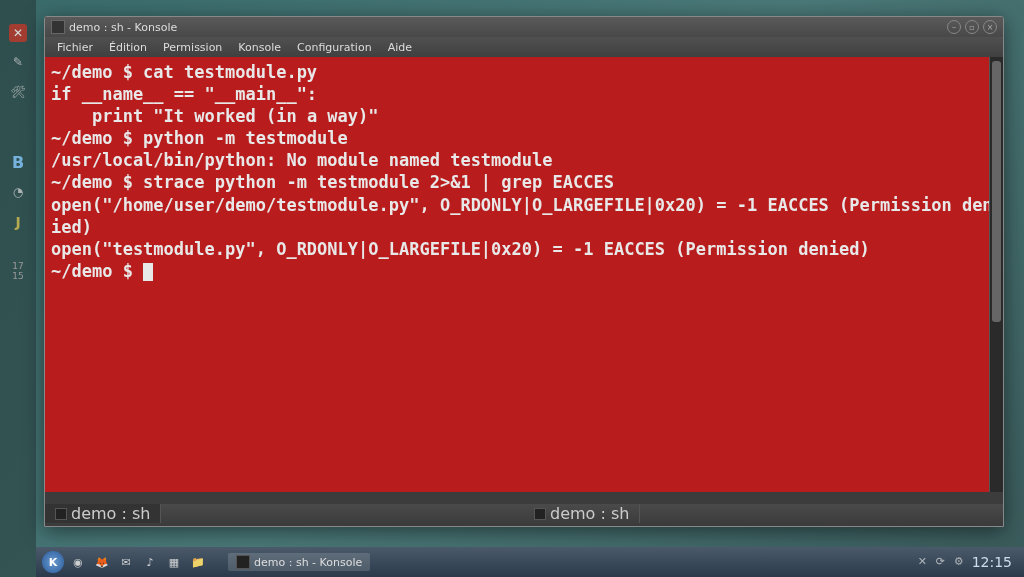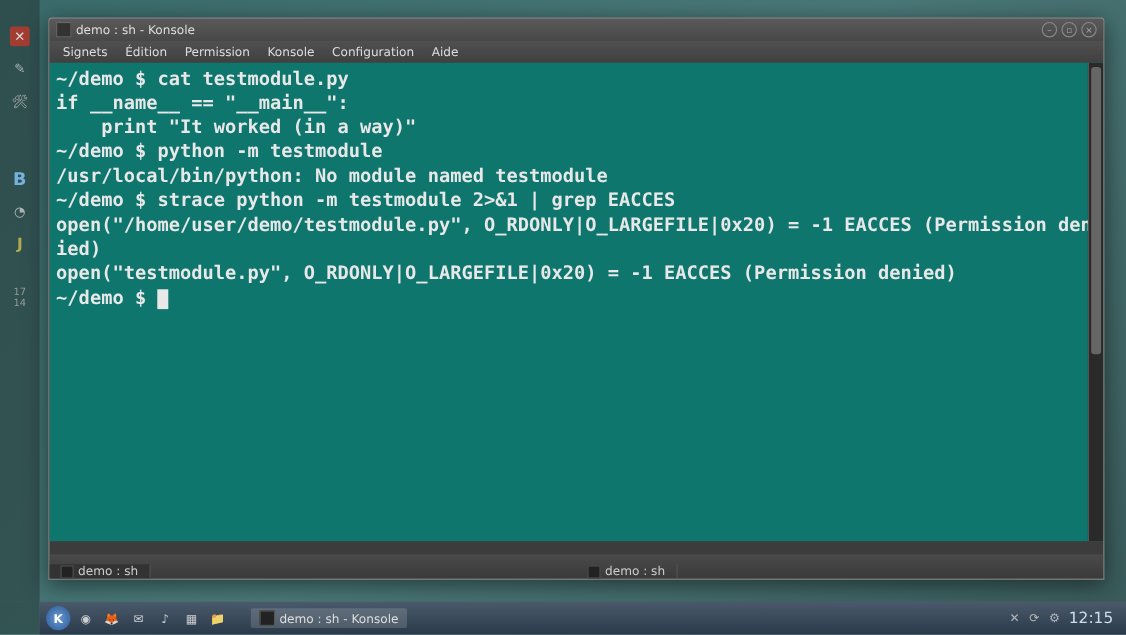--- a/index.html
+++ b/index.html
@@ -36,35 +36,35 @@
   .titlebar .spacer { flex: 1; }
   .titlebar .wbtn { width: 14px; height: 14px; border-radius: 50%; border: 1px solid #888; margin-left: 4px; display:flex; align-items:center; justify-content:center; font-size:8px; color:#aaa;}
   .menubar {
     height: 20px; background: linear-gradient(#505050, #404040);
     display: flex; align-items: center; padding: 0 6px; gap: 4px;
     font-size: 11px; color: #ddd;
   }
   .menubar span { padding: 2px 6px; }
 
   .terminal {
-    flex: 1; background: #0f766e; color: #e8e8e8;
+    flex: 1; background: #b91c1c; color: #e8e8e8;
     font-family: "DejaVu Sans Mono", "Courier New", monospace;
     font-size: 17px; line-height: 1.3; font-weight: bold;
     padding: 4px 6px; overflow: hidden; white-space: pre-wrap; word-break: break-all;
     position: relative;
   }
   .terminal .line { display: block; }
   .cursor { display:inline-block; width: 10px; height: 18px; background: #e8e8e8; vertical-align: text-bottom; }
 
   .scrollbar { position: absolute; right: 0; top: 0; bottom: 0; width: 14px; background: #2a2a2a; border-left: 1px solid #555;}
   .scroll-thumb { position: absolute; left: 2px; right: 2px; top: 4px; height: 60%; background: #666; border-radius: 3px; }
 
   .tabbar {
     height: 22px; background: linear-gradient(#4a4a4a, #3a3a3a);
-    display: flex; align-items: flex-end; font-size: 11px; color: #ccc; margin-top: 12px;
+    display: flex; align-items: flex-start; font-size: 16px; color: #ccc; margin-top: 12px;
   }
   .tabbar .tab {
     display: flex; align-items: center; gap: 4px; padding: 0 10px;
     border-right: 1px solid #555;
   }
   .tabbar .tab.active { background: #333; }
   .tabbar .tab .ticon2 { width: 12px; height: 12px; background: #222; border: 1px solid #555; }
   .tabbar .tabgap { flex:1; }
 
   
@@ -90,36 +90,36 @@
 <div class="dock">
   <div class="icon close-x">✕</div>
   <div class="icon">✎</div>
   <div class="icon">🛠</div>
   <div style="height:30px"></div>
   <div class="icon letter-b">B</div>
   <div class="icon">◔</div>
   <div class="icon letter-j">J</div>
   <div class="pager">
     <div>17</div>
-    <div>14</div>
+    <div>15</div>
   </div>
 </div>
 <div class="leftpad"></div>
 
 <div class="window">
   <div class="titlebar">
     <div class="ticon"></div>
     <span>demo : sh - Konsole</span>
     <div class="spacer"></div>
     <div class="wbtn">–</div>
     <div class="wbtn">▫</div>
     <div class="wbtn">×</div>
   </div>
   <div class="menubar">
-    <span>Signets</span>
+    <span>Fichier</span>
     <span>Édition</span>
     <span>Permission</span>
     <span>Konsole</span>
     <span>Configuration</span>
     <span>Aide</span>
   </div>
   <div class="terminal" id="term"><span class="line">~/demo $ cat testmodule.py</span><span class="line">if __name__ == "__main__":</span><span class="line">    print "It worked (in a way)"</span><span class="line"></span><span class="line"></span><span class="line">~/demo $ python -m testmodule</span><span class="line">/usr/local/bin/python: No module named testmodule</span><span class="line">~/demo $ strace python -m testmodule 2&gt;&amp;1 | grep EACCES</span><span class="line">open("/home/user/demo/testmodule.py", O_RDONLY|O_LARGEFILE|0x20) = -1 EACCES (Permission denied)</span><span class="line">open("testmodule.py", O_RDONLY|O_LARGEFILE|0x20) = -1 EACCES (Permission denied)</span><span class="line">~/demo $ <span class="cursor"></span></span>
     <div class="scrollbar">
       <div class="scroll-thumb"></div>
     </div>

